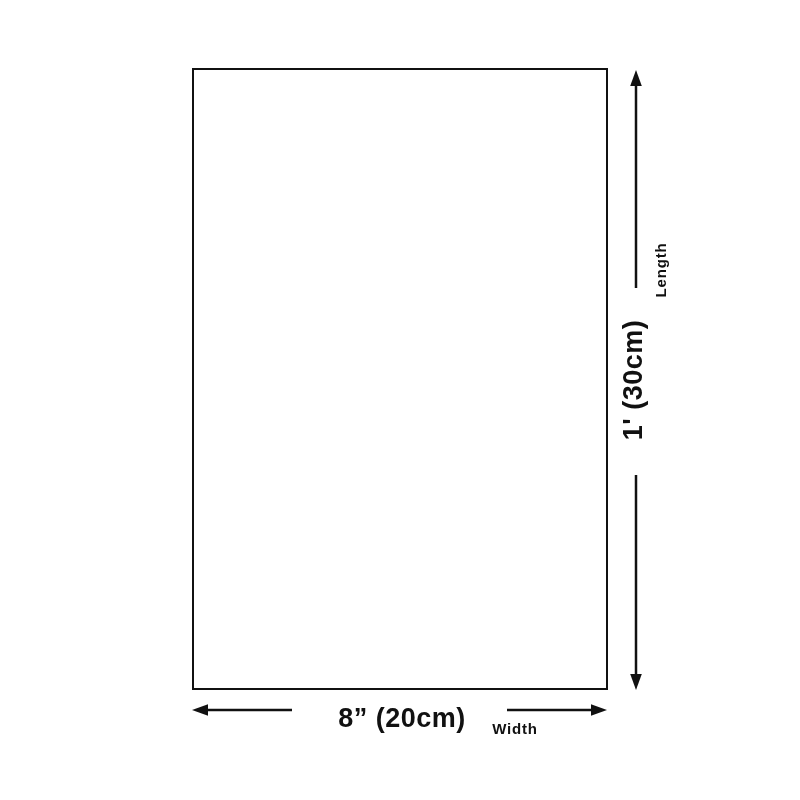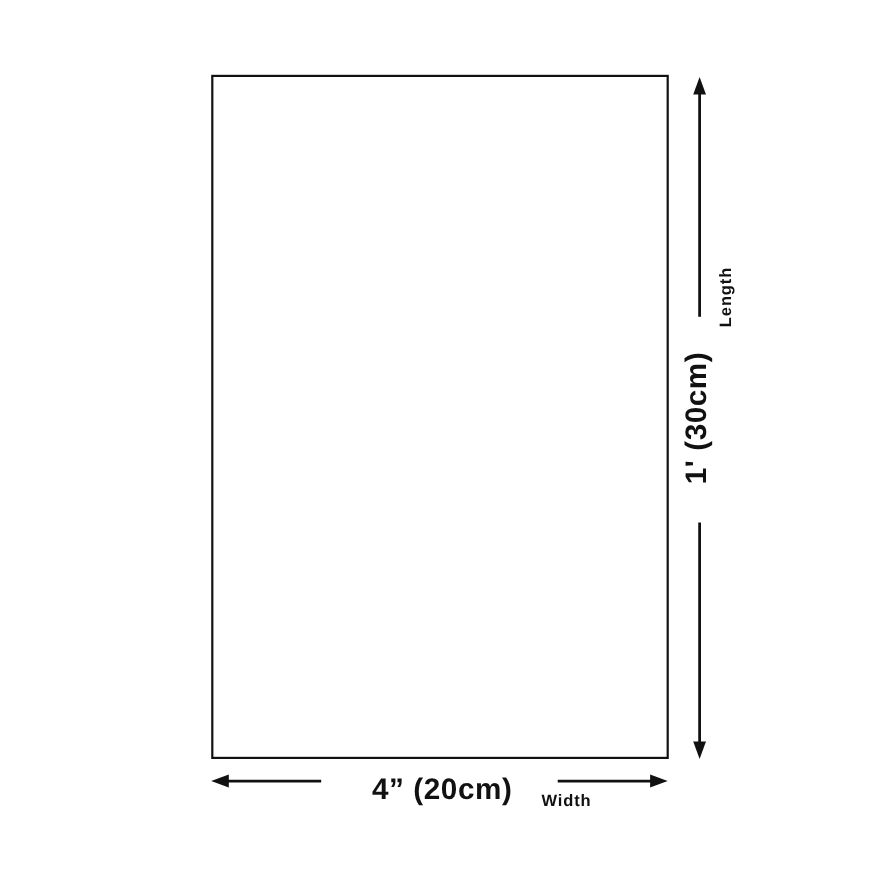--- a/index.html
+++ b/index.html
@@ -75,17 +75,17 @@
     <g>
       <line x1="507" y1="710" x2="592" y2="710"></line>
       <polygon points="607,710 591,704.2 591,715.8"></polygon>
     </g>
   </svg>
 
   <div class="dim-text dim-value v-rot length-value">1' (30cm)</div>
 
   <div class="dim-text dim-label v-rot length-label">Length</div>
 
-  <div class="dim-text dim-value h-ctr width-value">4” (20cm)</div>
+  <div class="dim-text dim-value h-ctr width-value">8” (20cm)</div>
 
   <div class="dim-text dim-label h-ctr width-label">Width</div>
 
 </div>
 
 </body></html>

